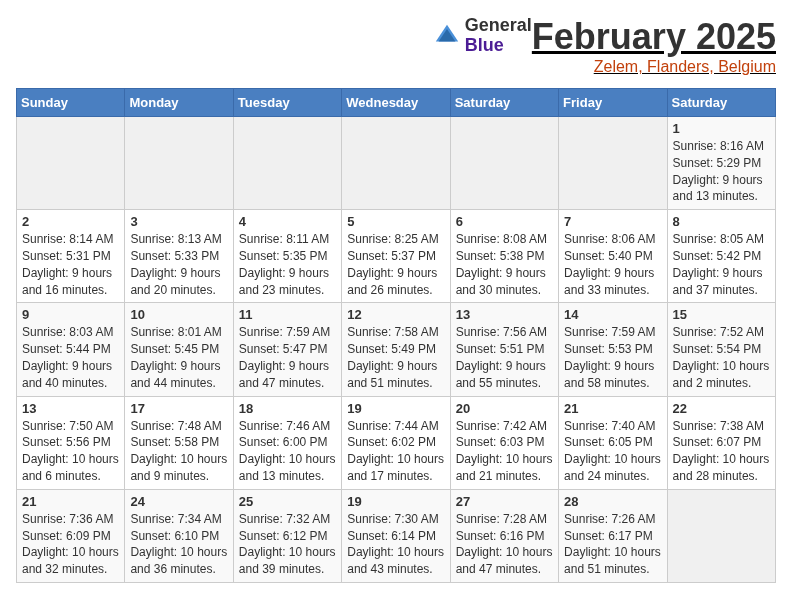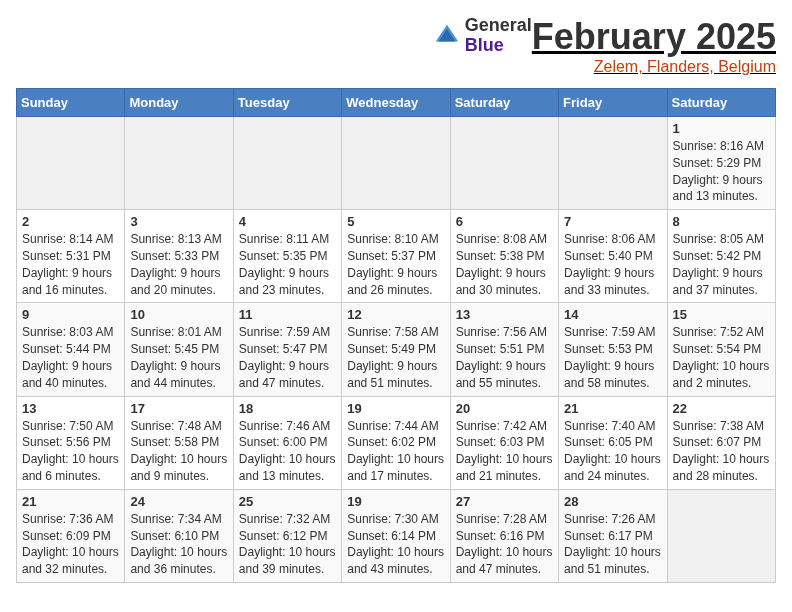--- a/index.html
+++ b/index.html
@@ -155,21 +155,21 @@
 Daylight: 9 hours and 20 minutes.</div>
         </td>
         <td>
           <span class="day-num">4</span>
           <div class="day-info">Sunrise: 8:11 AM
 Sunset: 5:35 PM
 Daylight: 9 hours and 23 minutes.</div>
         </td>
         <td>
           <span class="day-num">5</span>
-          <div class="day-info">Sunrise: 8:10 AM
+          <div class="day-info">Sunrise: 8:25 AM
 Sunset: 5:37 PM
 Daylight: 9 hours and 26 minutes.</div>
         </td>
         <td>
           <span class="day-num">6</span>
           <div class="day-info">Sunrise: 8:08 AM
 Sunset: 5:38 PM
 Daylight: 9 hours and 30 minutes.</div>
         </td>
         <td>

